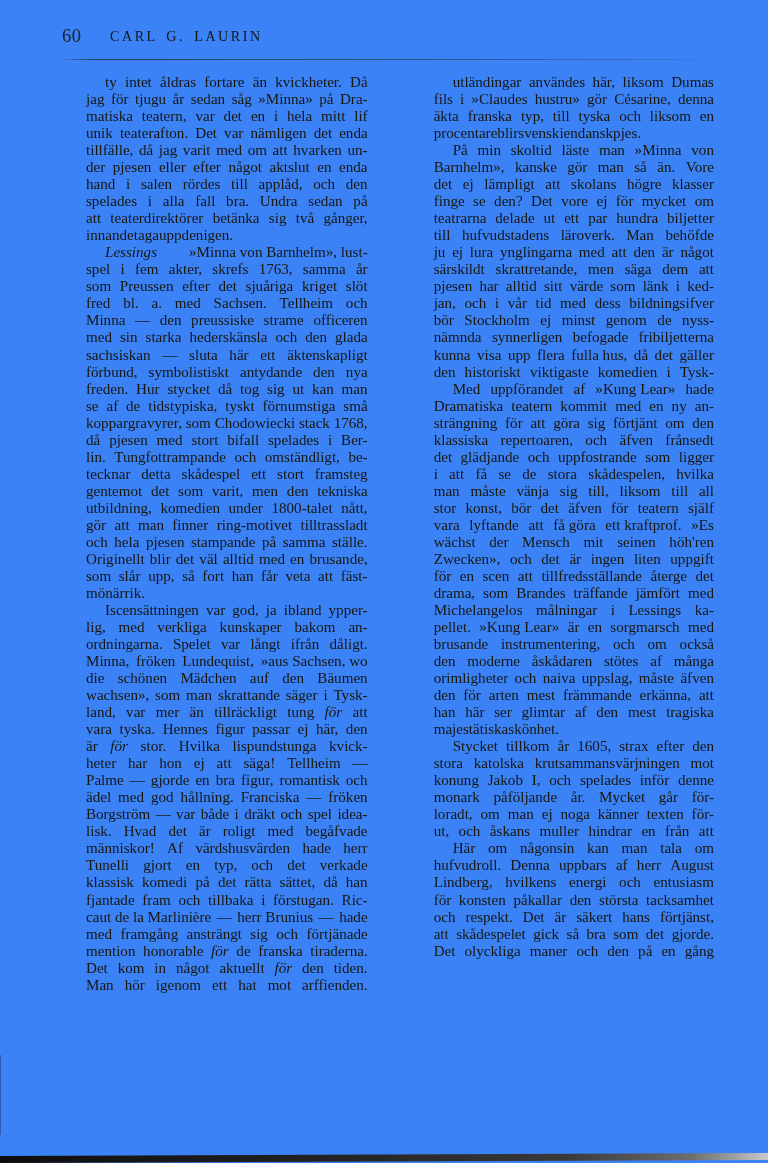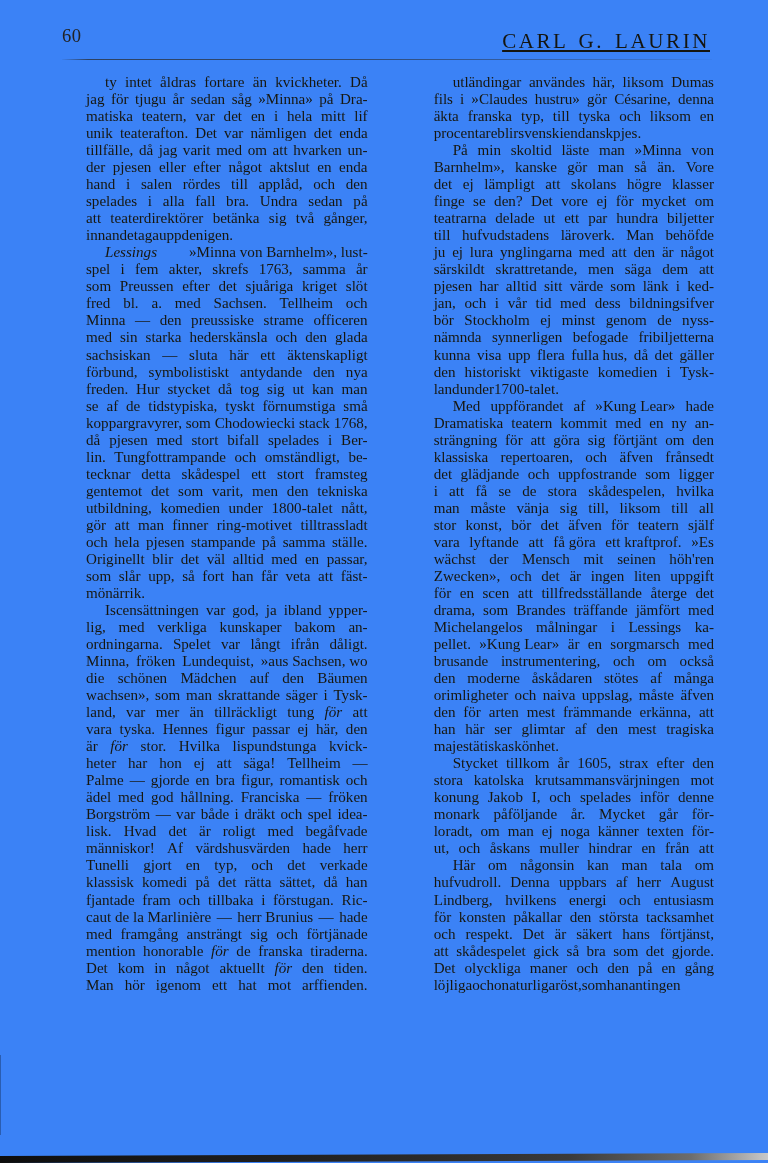--- a/index.html
+++ b/index.html
@@ -34,28 +34,27 @@
     font-size: 18.5px;
     letter-spacing: 0.6px;
     color: #222;
   }
 
   #running-title {
     position: absolute;
     left: 0;
     top: 3px;
     width: 648px;
-    text-align: right;
-    font-size: 21px;
+    text-align: left;
+    font-size: 14px;
     letter-spacing: 2.6px;
     color: #15150f;
     word-spacing: 3px;
     padding-left: 48px;
     box-sizing: border-box;
-    text-decoration: underline;
   }
 
   #header-rule {
     position: absolute;
     left: 62px;
     top: 59px;
     width: 650px;
     height: 1px;
     background: linear-gradient(to right,
         rgba(40,40,40,0.05) 0%,
@@ -388,21 +387,21 @@
             <span>ställe.</span>
           </span>
           <span class="ln j">
             <span>Originellt</span>
             <span>blir</span>
             <span>det</span>
             <span>väl</span>
             <span>alltid</span>
             <span>med</span>
             <span>en</span>
-            <span>passar,</span>
+            <span>brusande,</span>
           </span>
           <span class="ln j">
             <span>som</span>
             <span>slår</span>
             <span>upp,</span>
             <span>så</span>
             <span>fort</span>
             <span>han</span>
             <span>får</span>
             <span>veta</span>
@@ -766,21 +765,20 @@
             <span>gäller</span>
           </span>
           <span class="ln j">
             <span>den</span>
             <span>historiskt</span>
             <span>viktigaste</span>
             <span>komedien</span>
             <span>i</span>
             <span>Tysk-</span>
           </span>
-          <span class="ln"><span>land</span><span>under</span><span>1700-talet.</span></span>
         </p>
         <p class="para">
           <span class="ln j">
             <span><span class="indent"></span>Med</span>
             <span>uppförandet</span>
             <span>af</span>
             <span>»Kung Lear»</span>
             <span>hade</span>
           </span>
           <span class="ln j">
@@ -1057,20 +1055,19 @@
           <span class="ln j">
             <span>Det</span>
             <span>olyckliga</span>
             <span>maner</span>
             <span>och</span>
             <span>den</span>
             <span>på</span>
             <span>en</span>
             <span>gång</span>
           </span>
-          <span class="ln"><span>löjliga</span><span>och</span><span>onaturliga</span><span>röst,</span><span>som</span><span>han</span><span>antingen</span></span>
         </p>
       </div>
   </div>
 
   <div id="scan-edge-left"></div>
   <div id="scan-edge-bottom"></div>
 </div>
 
 </body></html>

